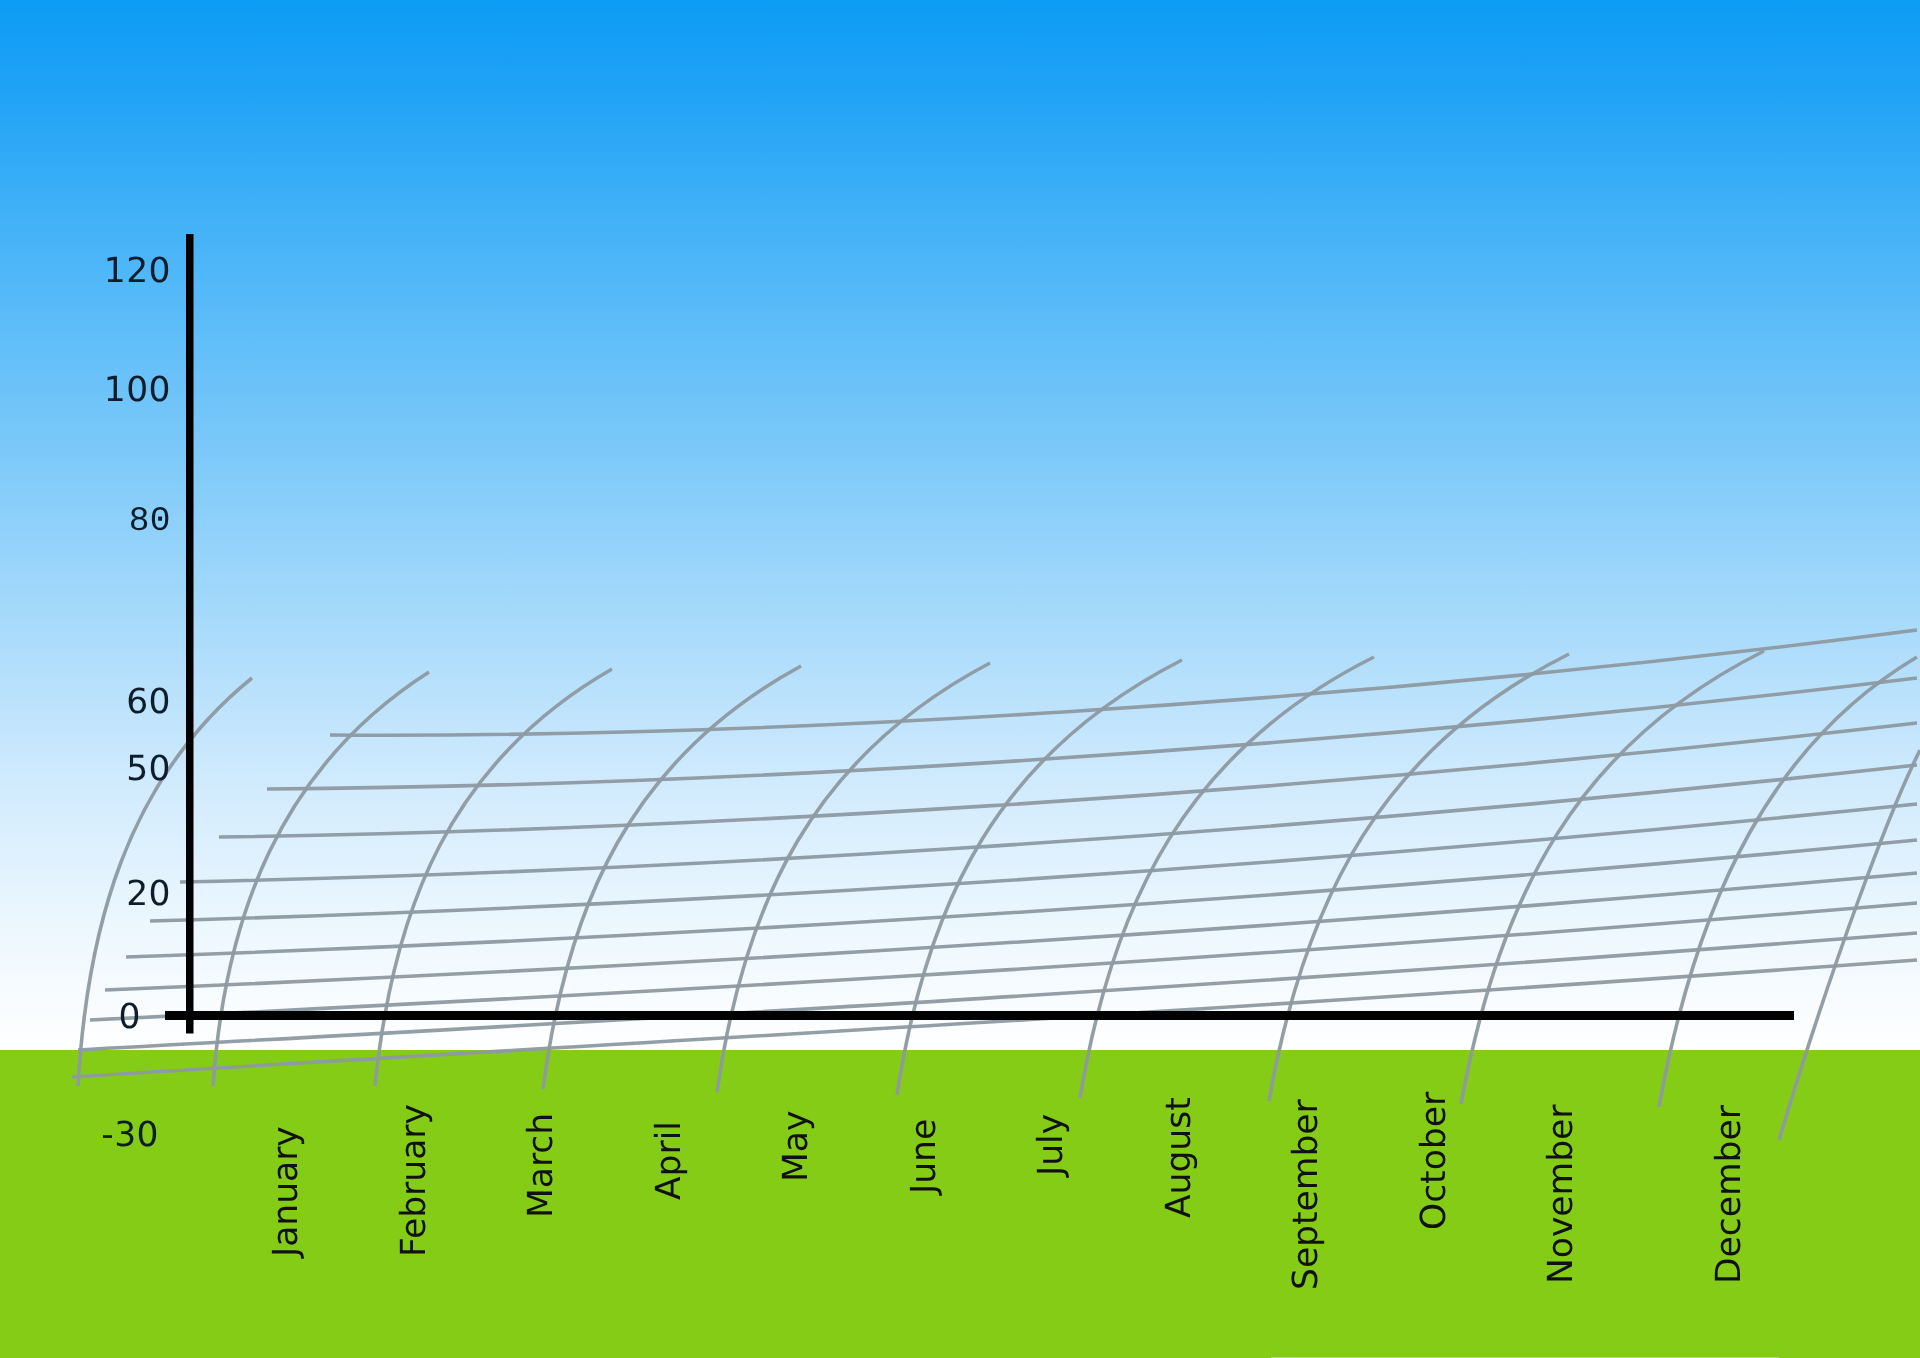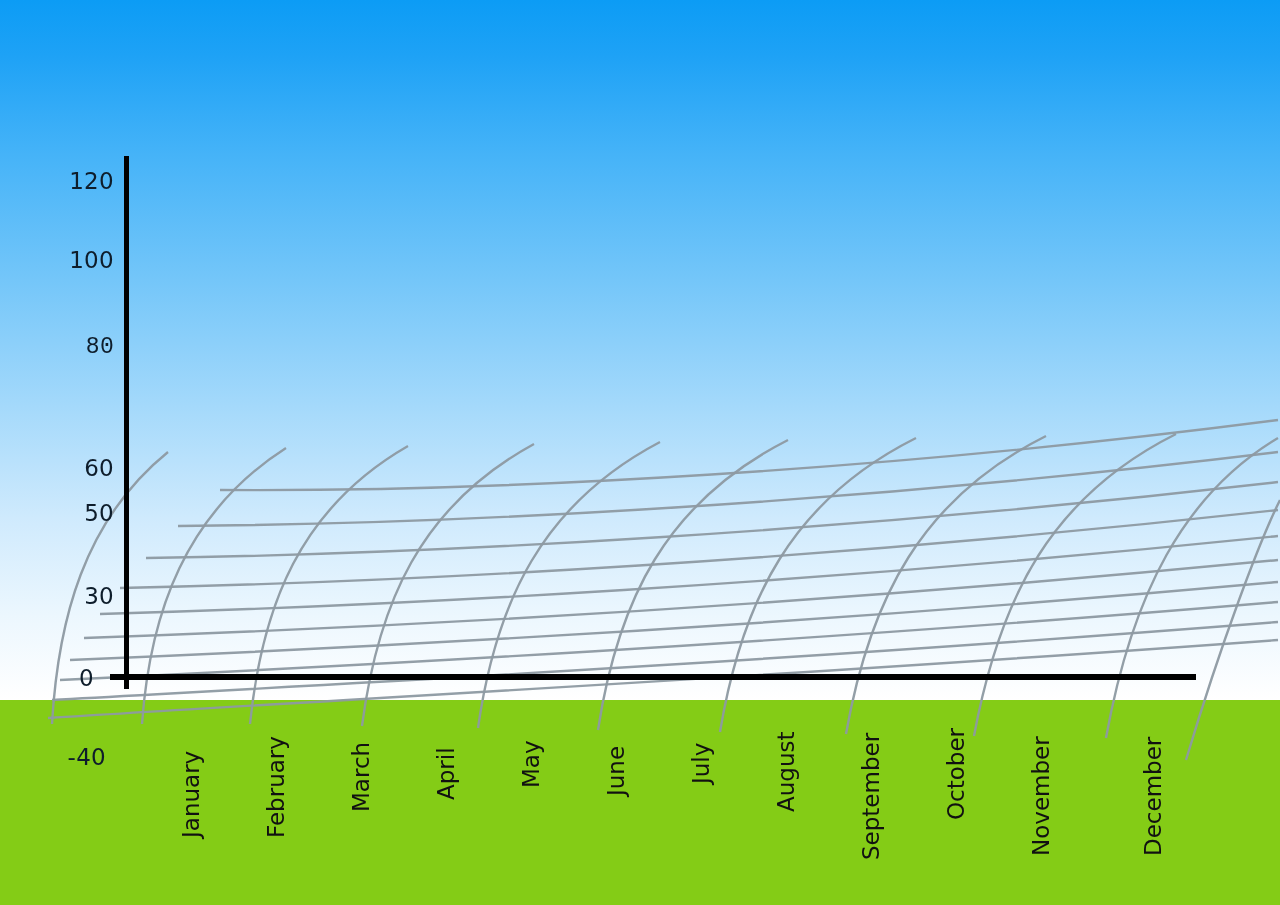--- a/index.html
+++ b/index.html
@@ -92,23 +92,23 @@
     </g>
   </svg>
 
   <div id="plot">
 
     <div class="ytick" style="left:58px;top:168px;width:56px;">120</div>
     <div class="ytick" style="left:58px;top:247px;width:56px;">100</div>
     <div class="ytick" style="left:58px;top:334px;width:56px;font-family:Liberation Mono, monospace;">80</div>
     <div class="ytick" style="left:58px;top:417px;width:56px;margin-top:38px;">60</div>
     <div class="ytick" style="left:58px;top:500px;width:56px;">50</div>
-    <div class="ytick" style="left:58px;top:583px;width:56px;">30</div>
+    <div class="ytick" style="left:58px;top:583px;width:56px;">20</div>
     <div class="ytick" style="left:58px;top:665px;width:36px;">0</div>
-    <div class="ytick" style="left:50px;top:744px;width:56px;">-40</div>
+    <div class="ytick" style="left:50px;top:744px;width:56px;">-30</div>
 
     <div class="bargroup">
       
       
       
       
     </div>
 
     <div class="bargroup">
       

